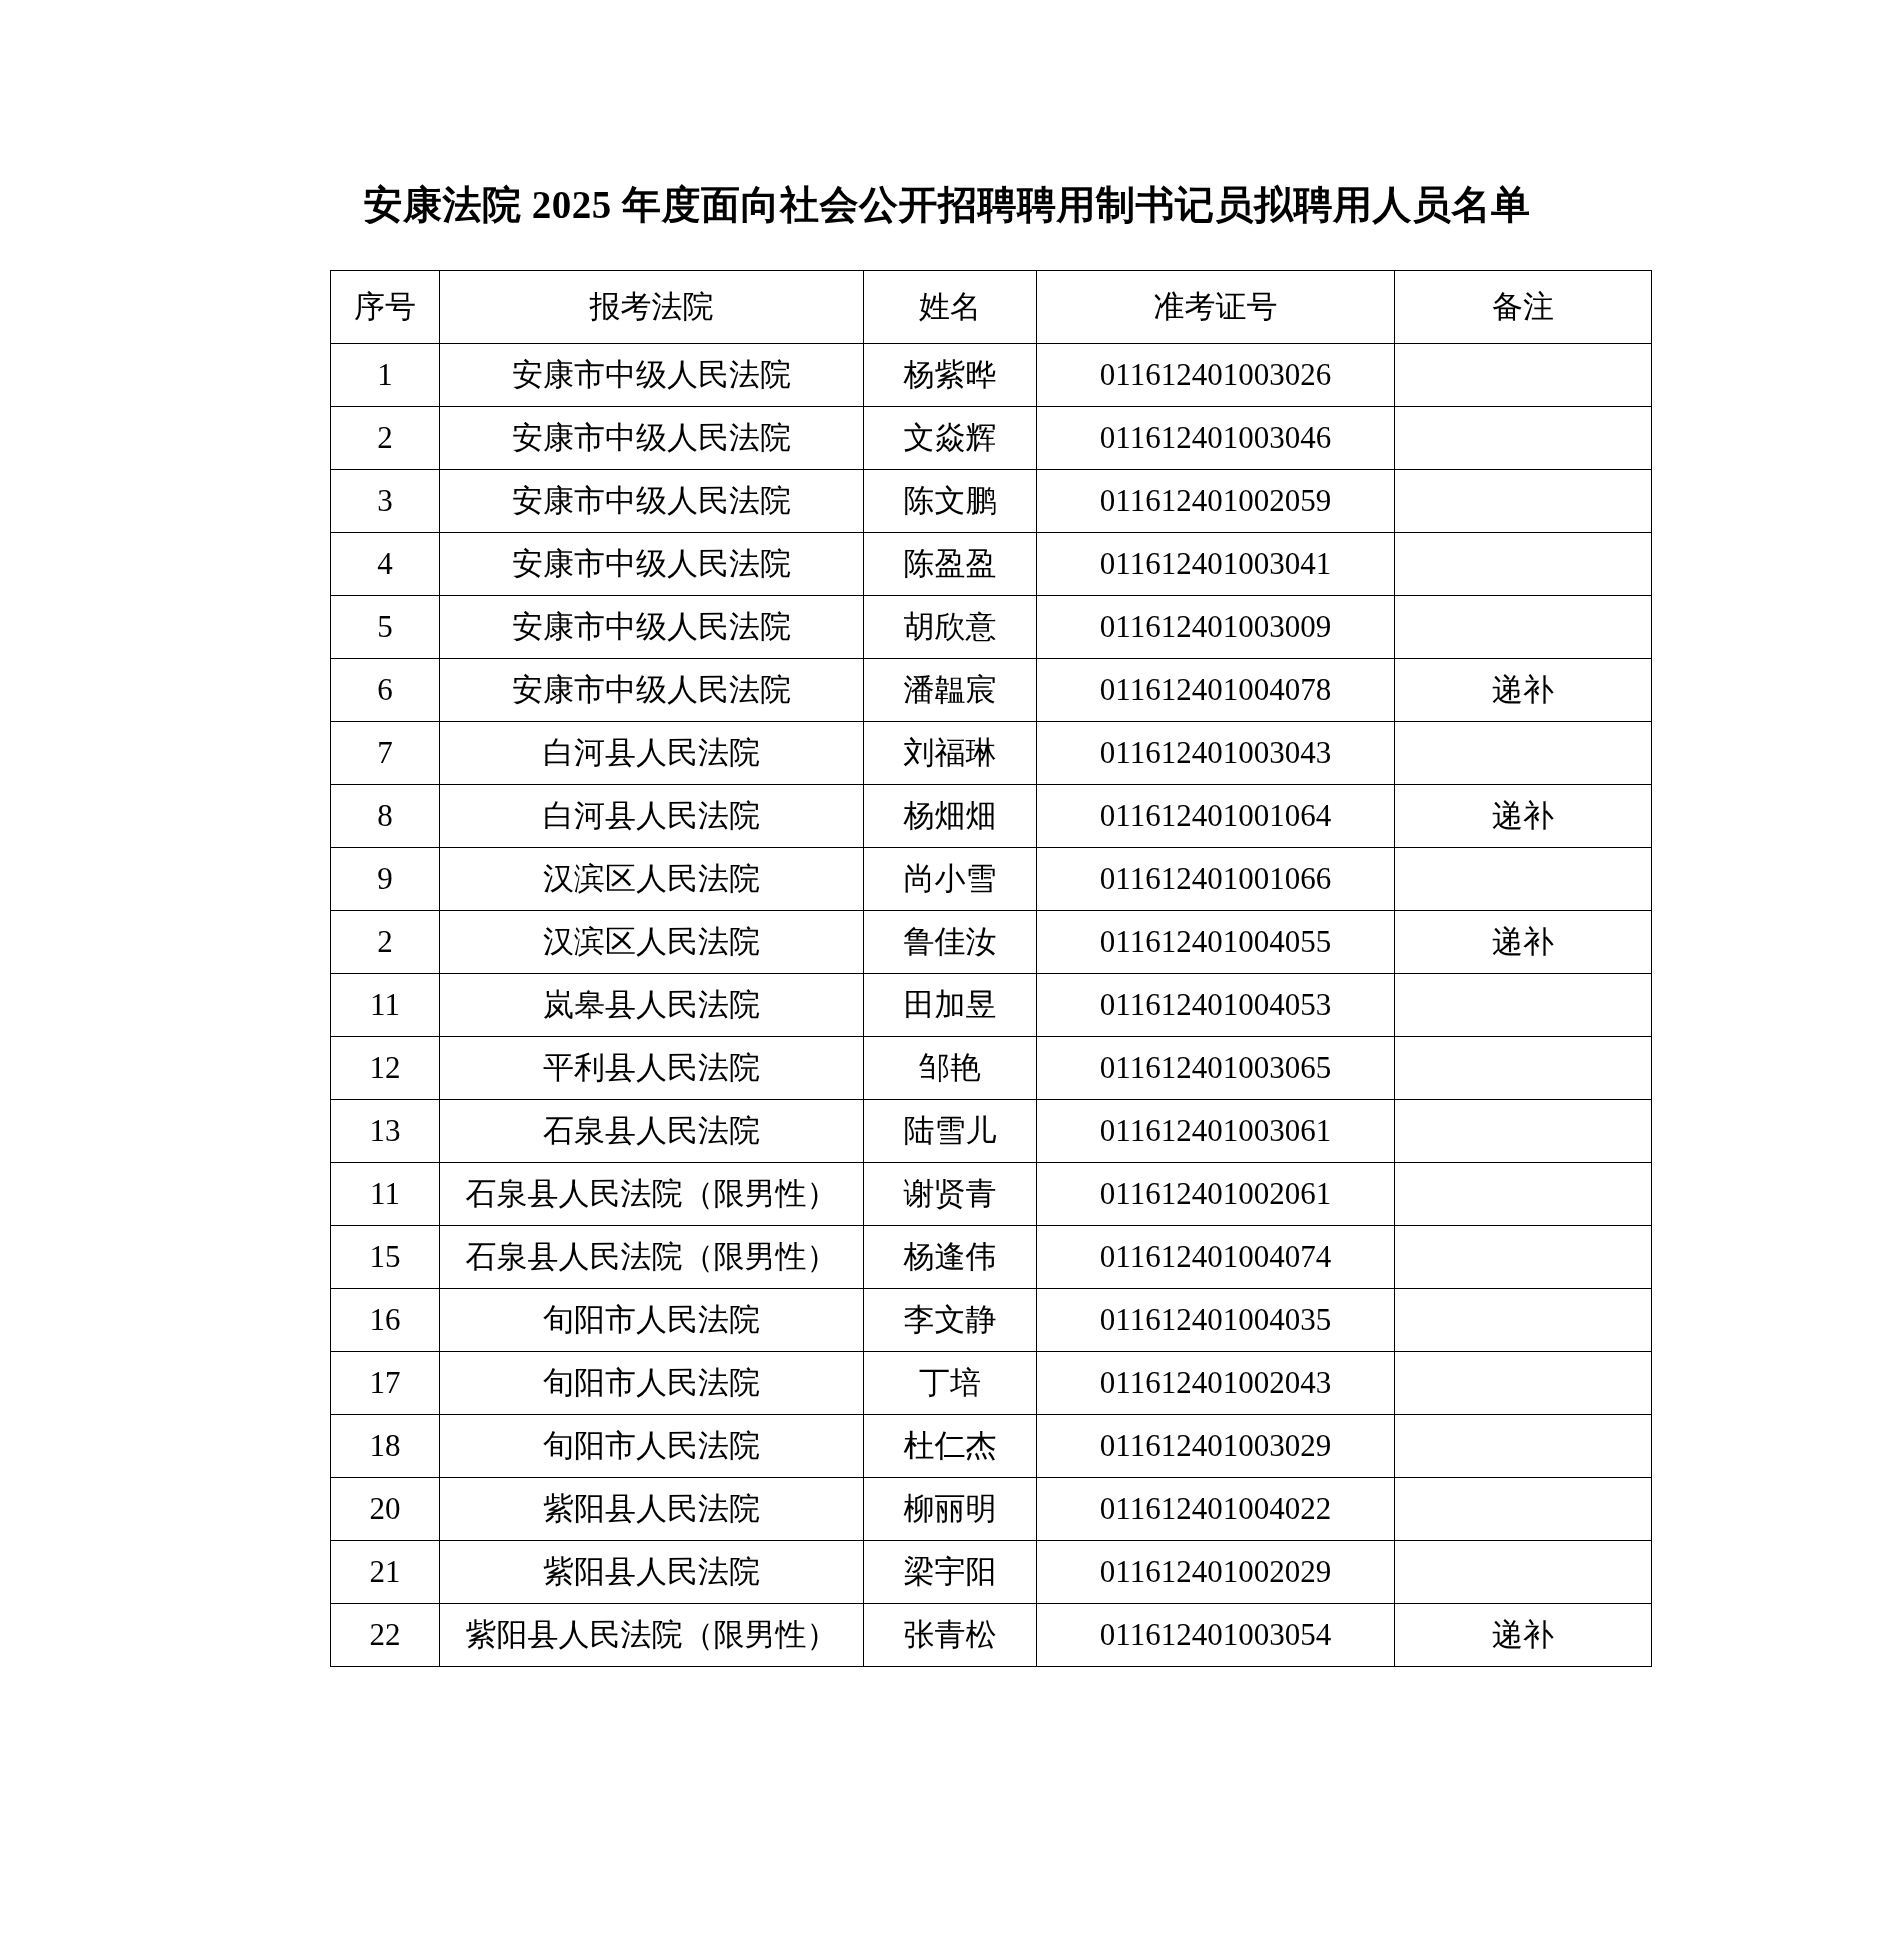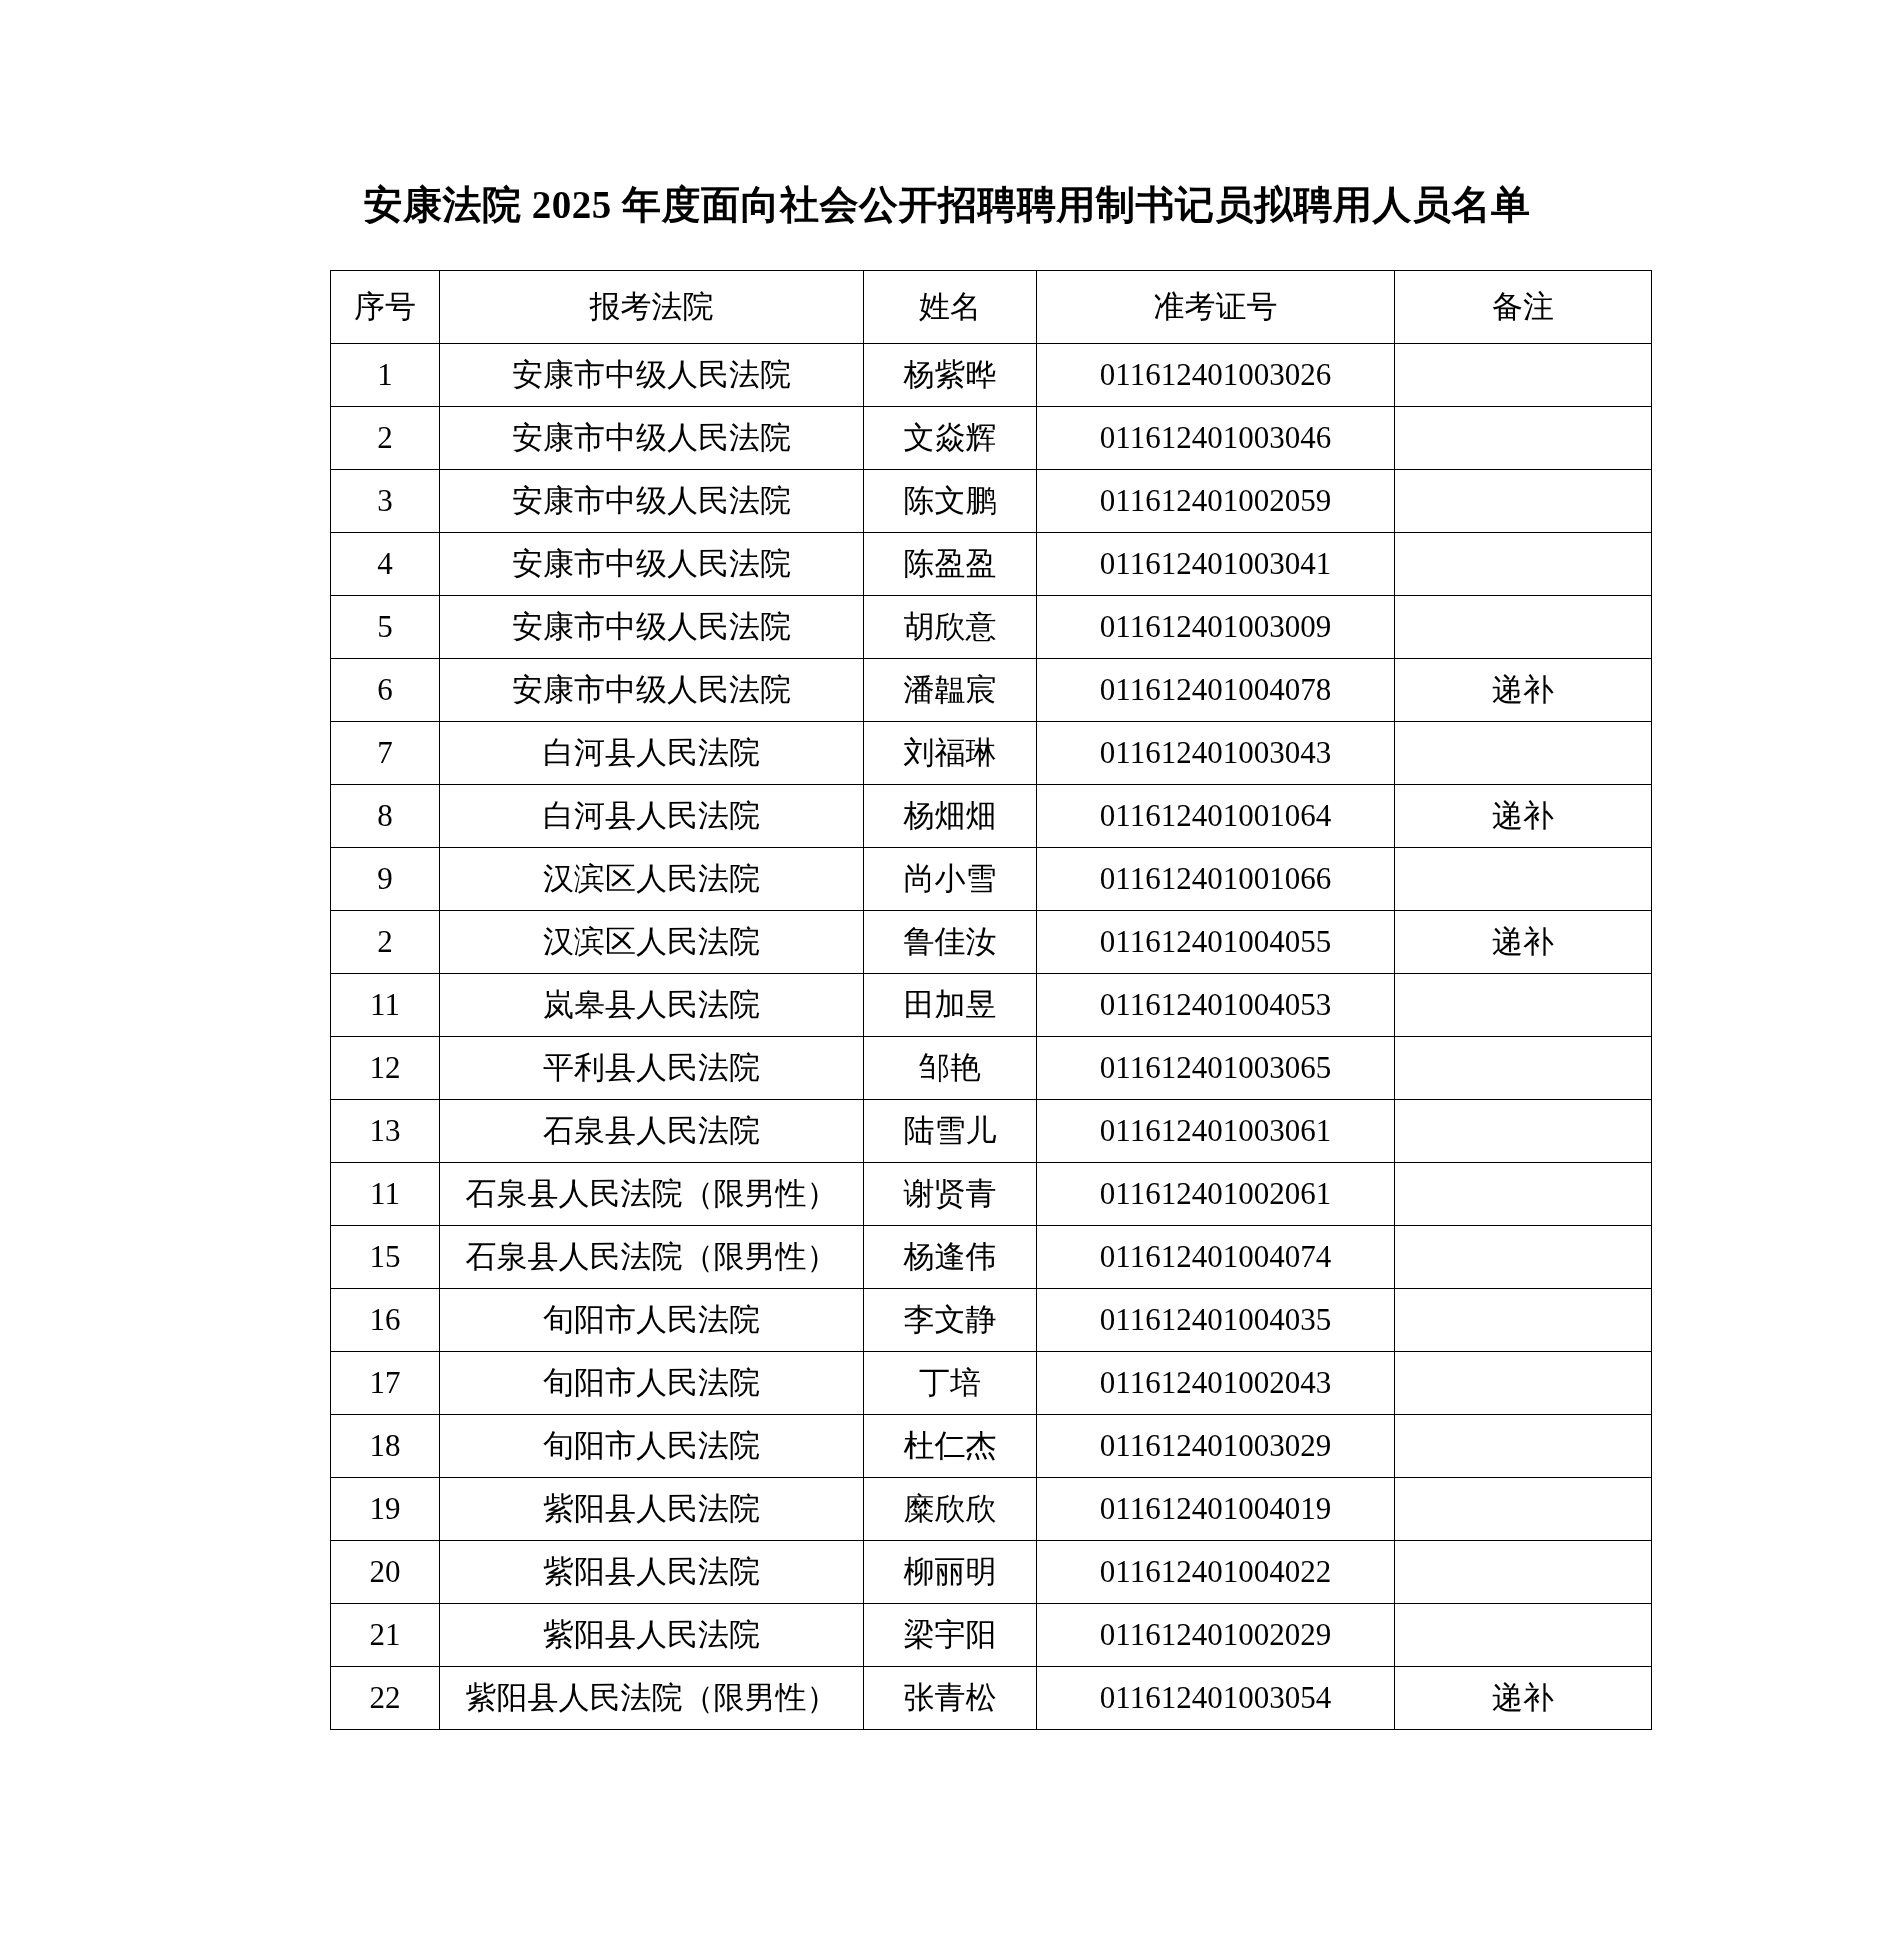--- a/index.html
+++ b/index.html
@@ -200,27 +200,20 @@
         <td></td>
       </tr>
       <tr>
         <td>18</td>
         <td>旬阳市人民法院</td>
         <td>杜仁杰</td>
         <td>011612401003029</td>
         <td></td>
       </tr>
       <tr>
-        <td>19</td>
-        <td>紫阳县人民法院</td>
-        <td>糜欣欣</td>
-        <td>011612401004019</td>
-        <td></td>
-      </tr>
-      <tr>
         <td>20</td>
         <td>紫阳县人民法院</td>
         <td>柳丽明</td>
         <td>011612401004022</td>
         <td></td>
       </tr>
       <tr>
         <td>21</td>
         <td>紫阳县人民法院</td>
         <td>梁宇阳</td>

